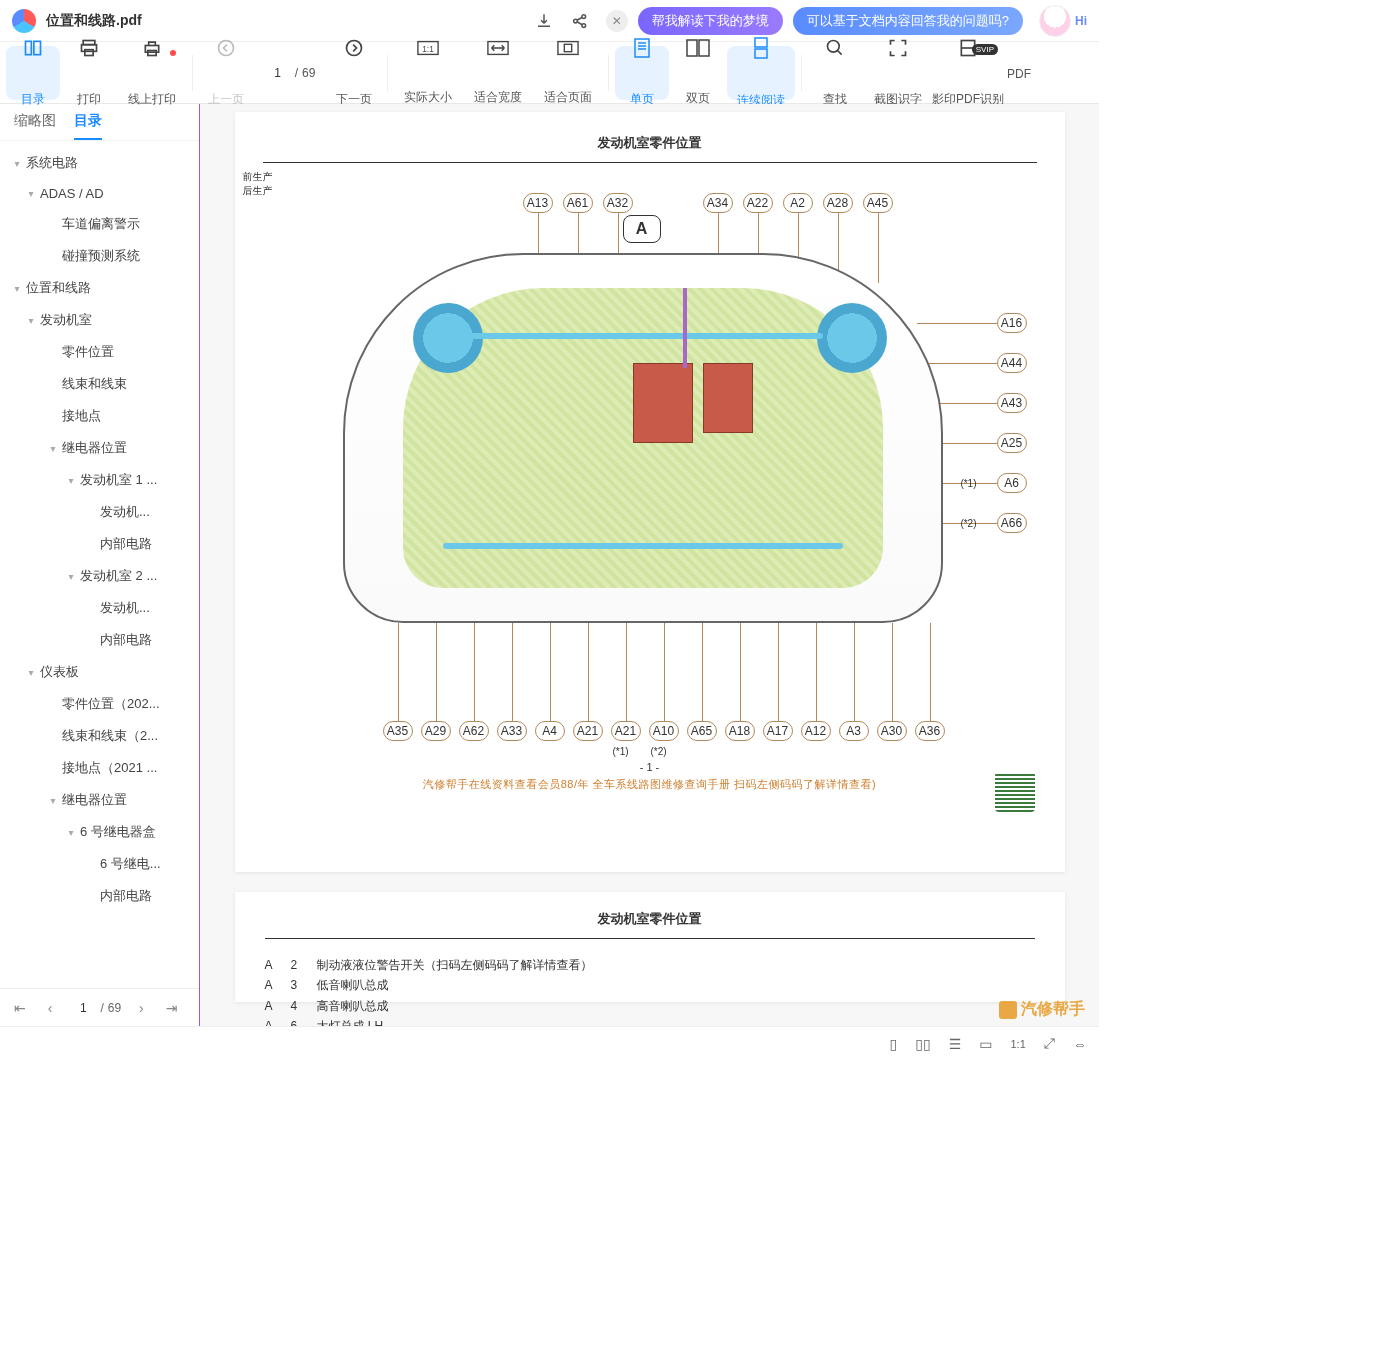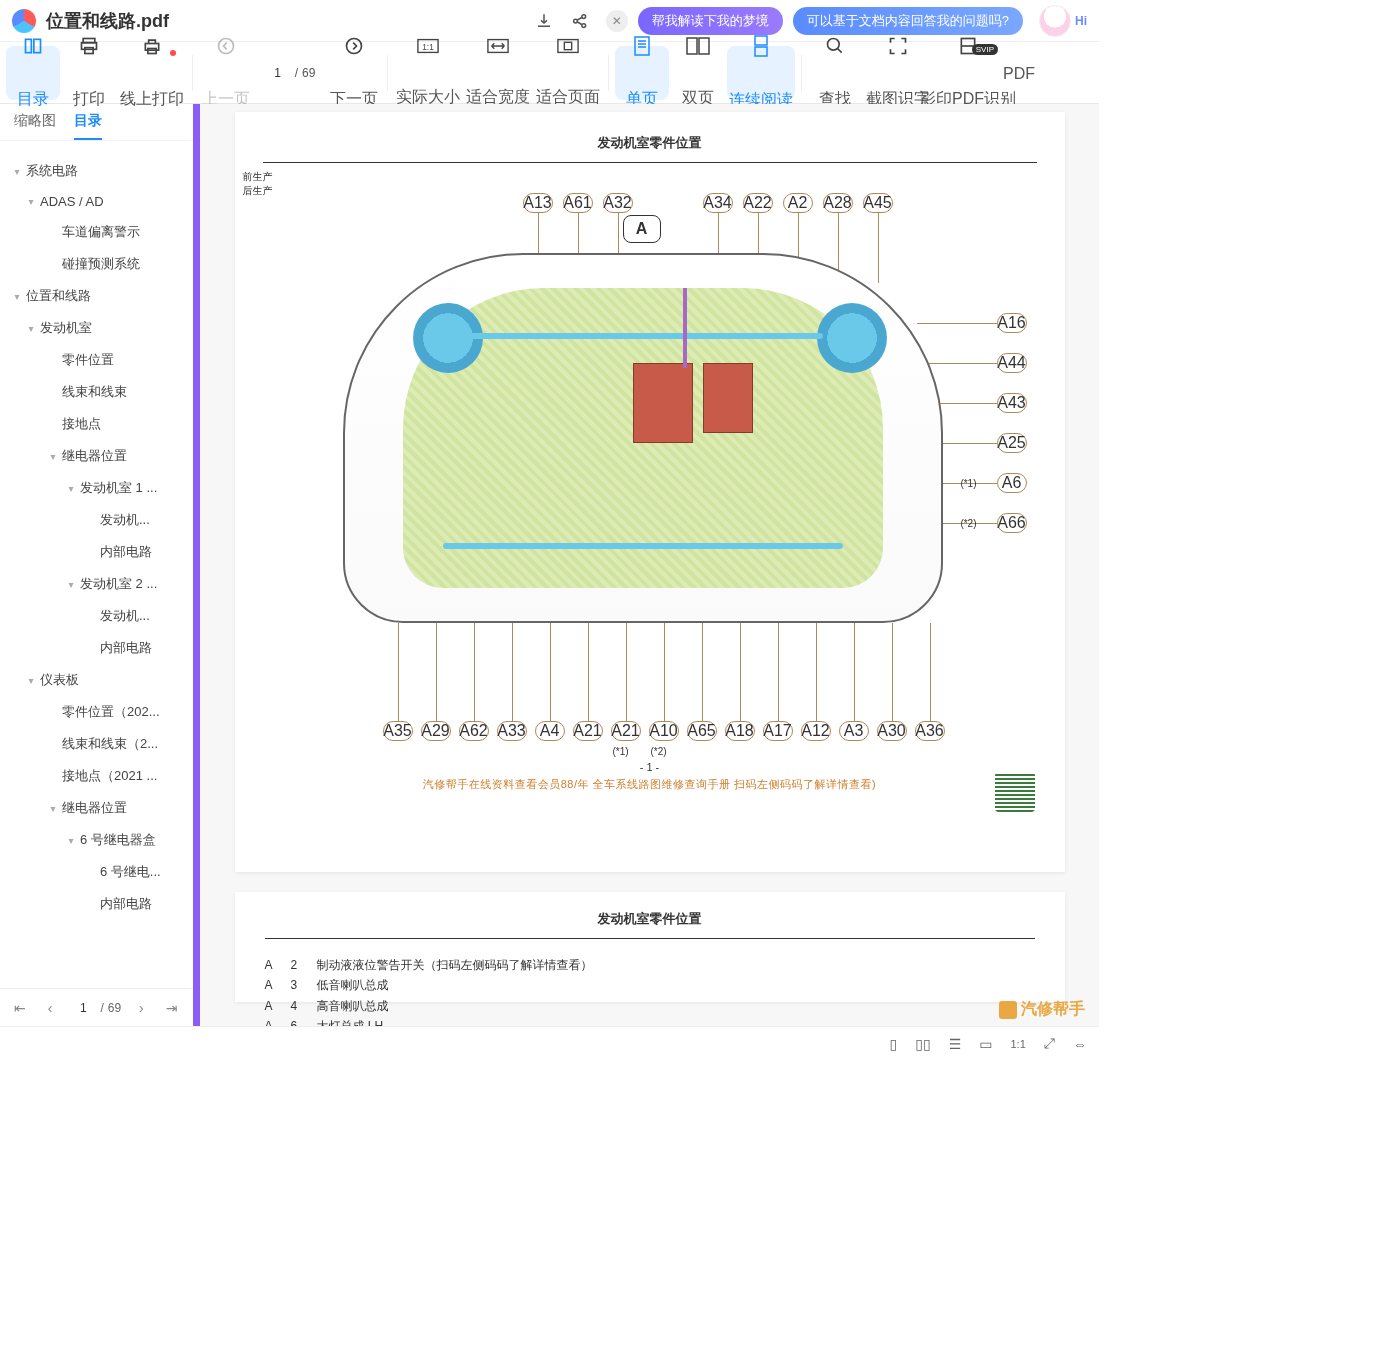--- a/index.html
+++ b/index.html
@@ -2,50 +2,50 @@
 <html><head>
 <meta charset="utf-8">
 <style>
 * { margin: 0; padding: 0; box-sizing: border-box; }
 body { font-family: "Microsoft YaHei", Arial, sans-serif; font-size: 13px; color: #333; background: #fff; overflow: hidden; }
 .app { display: flex; flex-direction: column; height: 1060px; width: 1099px; }
 
 
 .titlebar { display: flex; align-items: center; height: 42px; padding: 0 12px; border-bottom: 1px solid #eee; }
 .logo { width: 24px; height: 24px; border-radius: 50%; background: conic-gradient(#ff5a5a 0 120deg,#4ac3ff 120deg 240deg,#5a8bff 240deg 360deg); margin-right: 10px; }
-.filename { font-weight: 600; font-size: 18px; }
+.filename { font-weight: 600; font-size: 14px; }
 .titlebar-right { margin-left: auto; display: flex; align-items: center; gap: 16px; }
 .tb-icon { width: 20px; height: 20px; display: flex; align-items: center; justify-content: center; color: #555; cursor: pointer; }
 .suggest-pills { display: flex; gap: 10px; align-items: center; }
 .close-x { width: 22px; height: 22px; border-radius: 50%; background: #eee; color: #888; display: flex; align-items: center; justify-content: center; font-size: 12px; cursor: pointer; }
 .pill { padding: 5px 14px; border-radius: 16px; color: #fff; font-size: 13px; cursor: pointer; }
 .pill.p1 { background: linear-gradient(90deg,#7a66ff,#9a7bff); font-family: Liberation Mono, monospace; }
 .pill.p2 { background: linear-gradient(90deg,#5a8bff,#7aa8ff); }
 .hi-avatar { width: 32px; height: 32px; border-radius: 50%; background: radial-gradient(circle at 50% 35%, #fff 0 45%, #ffd1e8 45% 100%); display:flex;align-items:center;justify-content:center; border:1px solid #eee; }
 .hi-label { font-size: 12px; color:#6a8cff; font-weight:600; margin-left:4px; }
 
 
 .toolbar { display: flex; align-items: center; height: 62px; border-bottom: 1px solid #e8e8e8; padding: 0 6px; gap: 2px; }
 .tool { display: flex; flex-direction: column; align-items: center; justify-content: center; width: 54px; height: 54px; border-radius: 8px; cursor: pointer; position: relative; gap: 31px; }
 .tool.wide { width: 68px; }
 .tool.active { background: #e6f2ff; }
 .tool.disabled { opacity: 0.35; cursor: default; }
 .tool-icon { height: 22px; display: flex; align-items: center; justify-content: center; color: #444; font-size: 18px; }
 .tool.active .tool-icon, .tool.active .tool-label { color: #1a8cff; }
-.tool-label { font-size: 16px; color: #555; margin-top: 2px; text-align:center; white-space:nowrap; }
+.tool-label { font-size: 12px; color: #555; margin-top: 2px; text-align:center; white-space:nowrap; }
 .dot { position:absolute; top:4px; right:10px; width:6px; height:6px; border-radius:50%; background:#ff4d4d; }
 .page-indicator { width: 70px; text-align: center; font-size: 12px; color:#555; display:flex;align-items:center;justify-content:center;gap:4px; }
 .page-input { width: 26px; border:none; text-align:center; font-size:12px; color:#333; }
 .divider-v { width:1px; height:36px; background:#eee; margin:0 4px; }
 
 
 .body { display: flex; flex: 1; overflow: hidden; }
 
 
-.sidebar { width: 200px; border-right: 7px solid #8b5cf6; display:flex; flex-direction:column;gap:8px; }
+.sidebar { width: 200px; border-right: 1px solid #8b5cf6; display:flex; flex-direction:column; }
 .side-tabs { display:flex; padding: 8px 14px 0; gap: 18px; font-size: 14px; border-bottom:1px solid #f2f2f2; }
 .side-tab { padding-bottom: 8px; cursor:pointer; color:#666; }
 .side-tab.active { color:#1a8cff; border-bottom: 2px solid #1a8cff; font-weight:600; }
 .outline { flex:1; overflow-y:auto; padding: 6px 0; }
 .outline-item { display:flex; align-items:center; padding: 7px 8px 7px 0; cursor:pointer; font-size: 13px; color:#444; }
 .chevron { width:18px; display:inline-flex; align-items:center; justify-content:center; color:#aaa; font-size:10px; }
 .outline-item .label { white-space:nowrap; overflow:hidden; text-overflow:ellipsis; }
 .outline-item.l0 { padding-left: 8px; }
 .outline-item.l1 { padding-left: 22px; }
 .outline-item.l2 { padding-left: 44px; }
@@ -67,21 +67,21 @@
 .car-body { position:absolute; left: 80px; top: 60px; width: 600px; height: 370px; border: 2px solid #666; border-radius: 180px 180px 60px 60px; background: linear-gradient(180deg,#fff 0%, #fafafa 100%); }
 .engine-bay { position:absolute; left: 140px; top: 95px; width: 480px; height: 300px; border-radius: 140px 140px 40px 40px; background: repeating-linear-gradient(45deg,#d8e8a8 0 4px,#c8e090 4px 8px); opacity:0.85; }
 .intake-left { position:absolute; left:150px; top:110px; width:70px; height:70px; border-radius:50%; background:radial-gradient(circle,#6ac8e8 0 50%,#4aa8d0 50% 100%); }
 .intake-right { position:absolute; right:150px; top:110px; width:70px; height:70px; border-radius:50%; background:radial-gradient(circle,#6ac8e8 0 50%,#4aa8d0 50% 100%); }
 .block-a { position:absolute; left:370px; top:170px; width:60px; height:80px; background:#c85a4a; border:1px solid #883a2a; }
 .block-b { position:absolute; left:440px; top:170px; width:50px; height:70px; background:#c85a4a; border:1px solid #883a2a; }
 .hose { position:absolute; height:6px; background:#6ac8e8; border-radius:3px; }
 .h1 { left:200px; top:140px; width:360px; }
 .h2 { left:180px; top:350px; width:400px; }
 .purple { position:absolute; left:420px; top:95px; width:4px; height:80px; background:#a868c8; }
-.badge { position:absolute; width:30px; height:20px; border:1.5px solid #b0885a; border-radius:10px; background:#fff; font-size:16px; display:flex; align-items:center; justify-content:center; color:#333; }
+.badge { position:absolute; width:30px; height:20px; border:1.5px solid #b0885a; border-radius:10px; background:#fff; font-size:12px; display:flex; align-items:center; justify-content:center; color:#333; }
 .badge-lg { width:38px; height:28px; border:1.5px solid #333; border-radius:8px; font-size:16px; font-weight:600; }
 .lead { position:absolute; width:1px; background:#b0885a; }
 .pg-num { text-align:center; font-size:11px; margin-top:8px; }
 .footer-note { text-align:center; font-size:11px; color:#d08030; margin-top:4px; letter-spacing:0.5px; }
 .starnote { position:absolute; font-size:10px; color:#333; }
 .qr { position:absolute; right:30px; bottom:60px; width:40px; height:40px; background:repeating-linear-gradient(0deg,#3a7a3a 0 2px,#fff 2px 4px),repeating-linear-gradient(90deg,#3a7a3a 0 2px,transparent 2px 4px); border-radius:4px; }
 
 
 .page2 { height: 110px; padding: 14px 30px; }
 .p2-table { margin-top: 16px; font-size:12px; line-height:1.7; }

